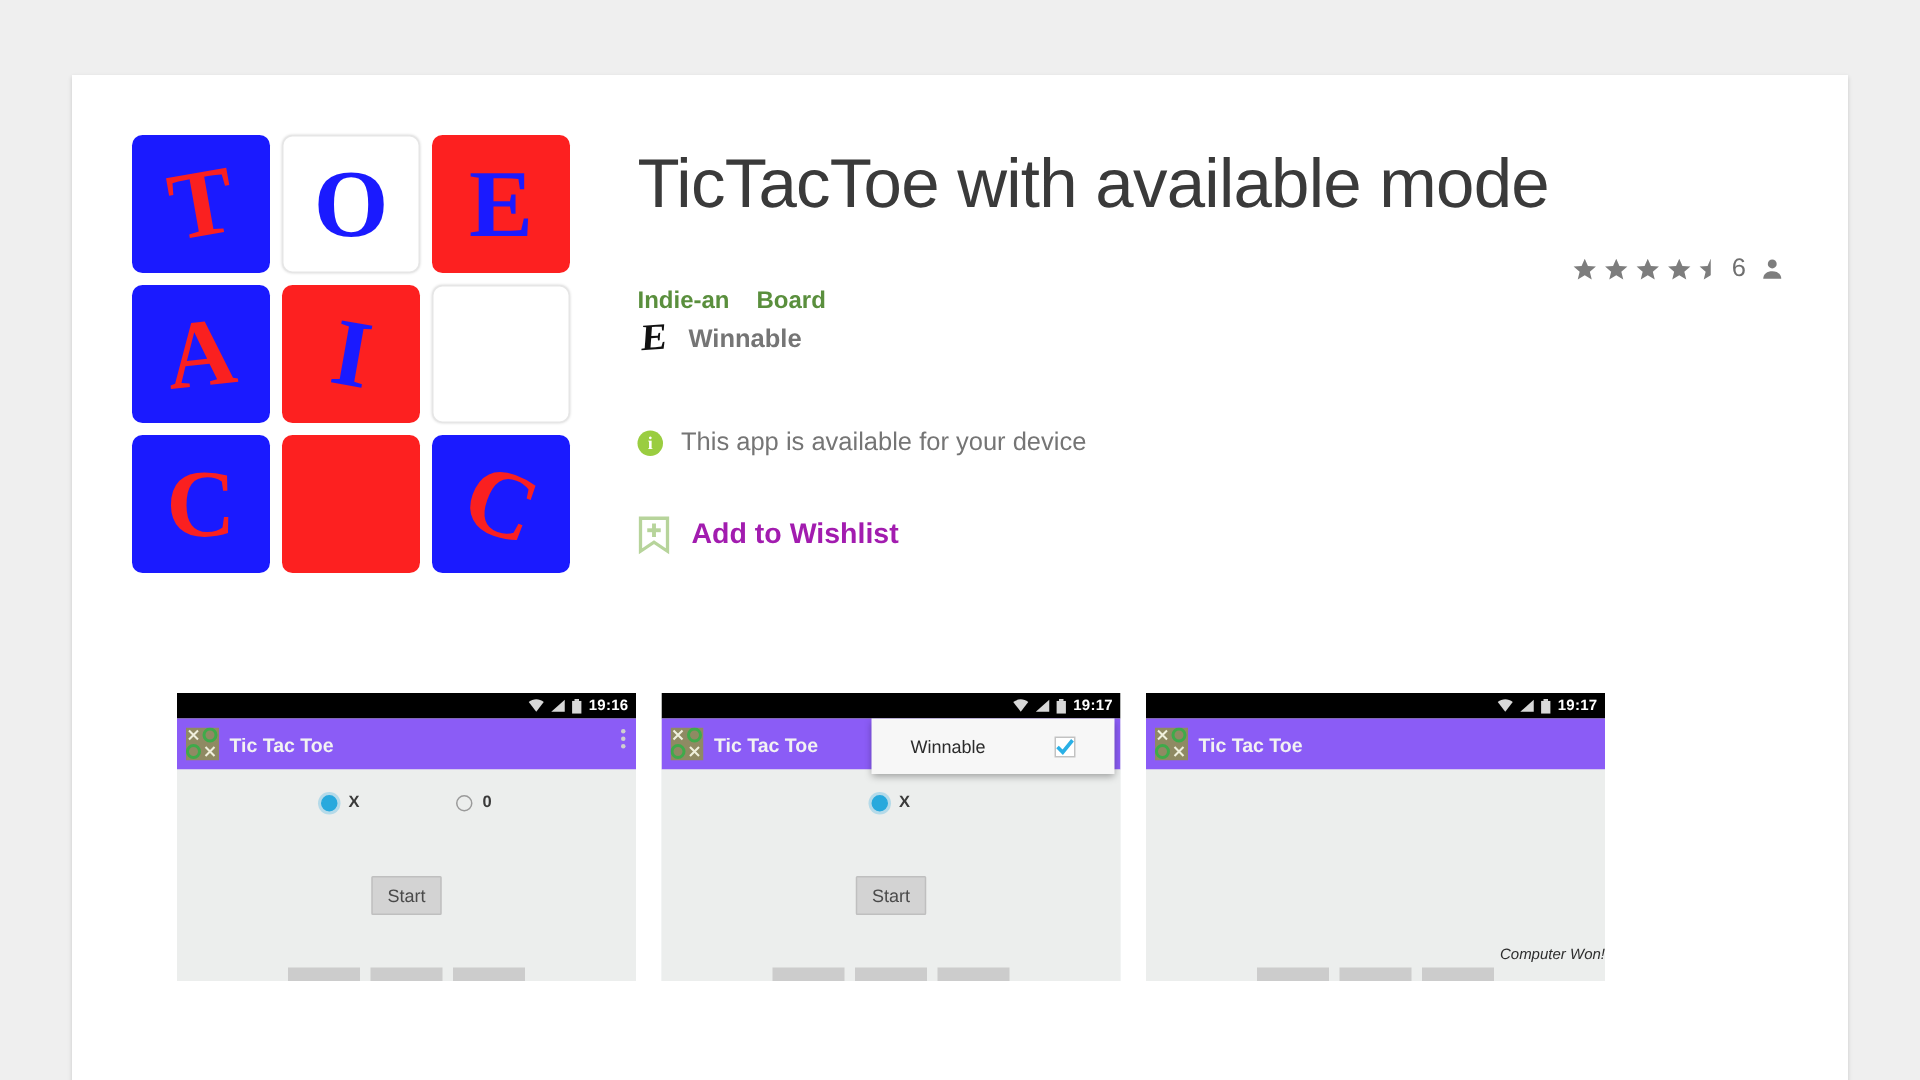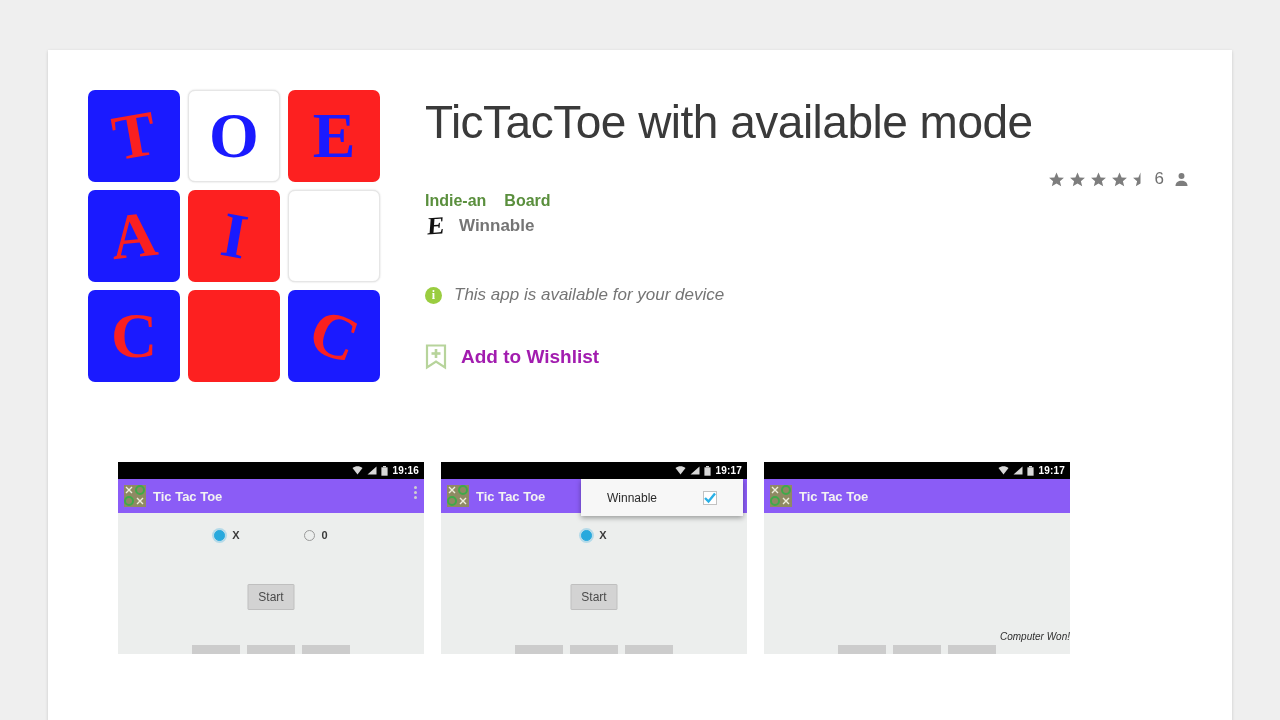--- a/index.html
+++ b/index.html
@@ -85,21 +85,21 @@
     position: absolute; left: 377px; top: 235px;
     display: flex; align-items: center; gap: 12px;
   }
   .info-dot {
     width: 17px; height: 17px; border-radius: 50%;
     background: #9acd40; color: #fff;
     font-size: 12px; font-weight: bold;
     display: flex; align-items: center; justify-content: center;
     font-family: "Liberation Serif", serif;
   }
-  .availability .label { font-size: 17px; color: #757575; font-style: italic; }
+  .availability .label { font-size: 17px; color: #757575; }
 
   .wishlist {
     position: absolute; left: 377px; top: 294px;
     display: flex; align-items: center; gap: 14px; cursor: pointer;
   }
   .bookmark-icon { width: 22px; height: 26px; display: block; }
   .wishlist .label { font-size: 19px; color: #a21caf; font-weight: bold; }
 
   .install-btn {
     position: absolute; right: 42px; top: 281px;

